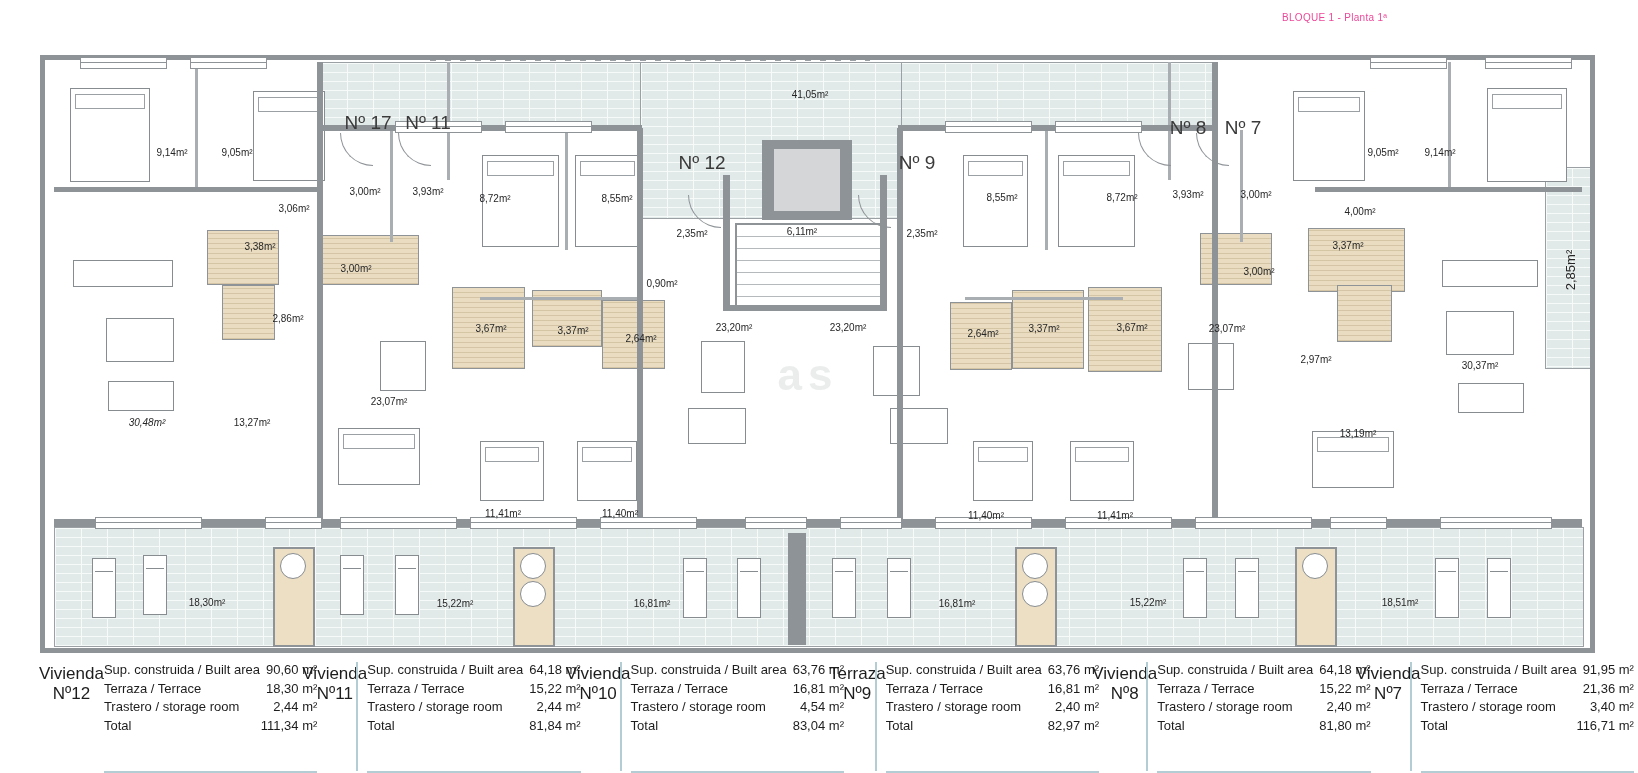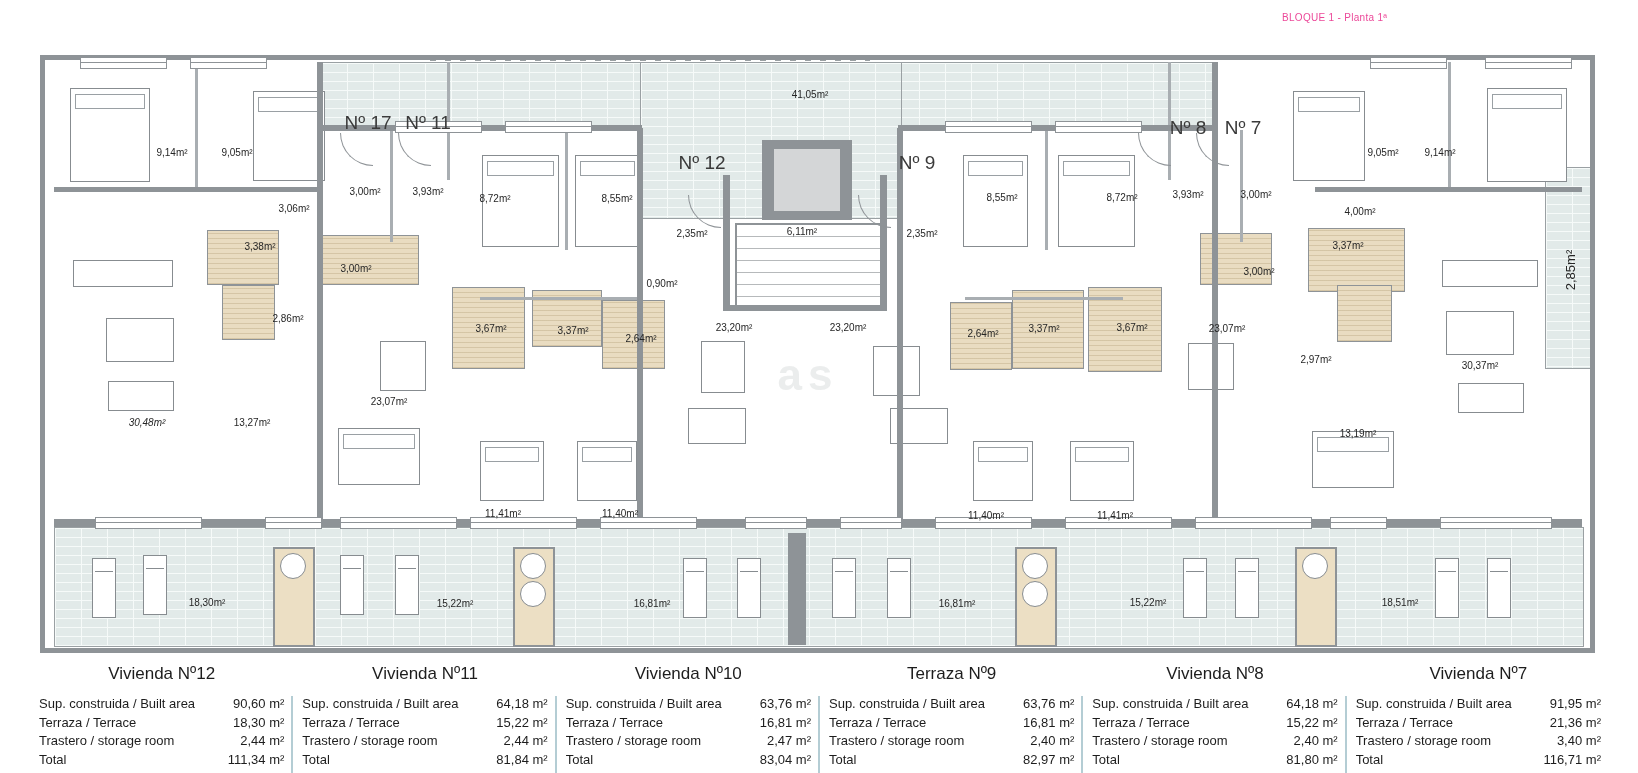--- a/index.html
+++ b/index.html
@@ -35,21 +35,21 @@
   .room-label{position:absolute;transform:translate(-50%,-50%);white-space:nowrap;font-size:10px;
     font-weight:500;color:#262626;z-index:8;}
   .unit-label{position:absolute;transform:translate(-50%,-50%);white-space:nowrap;font-size:19px;
     color:#3a3a3a;z-index:8;}
   .vlabel{position:absolute;transform:translate(-50%,-50%) rotate(-90deg);white-space:nowrap;font-size:13px;
     font-weight:500;color:#262626;z-index:8;}
   .wm{position:absolute;transform:translate(-50%,-50%);font-size:44px;font-weight:bold;
     color:rgba(210,215,215,.45);z-index:9;letter-spacing:6px;}
   
   .tables{position:absolute;left:30px;right:28px;top:661px;bottom:0;display:flex;}
-  .vt{flex:1 1 0;min-width:0;padding:0 9px;display:flex;flex-direction:column;}
+  .vt{flex:1 1 0;min-width:0;padding:0 9px;display:flex;flex-direction:row;}
   .vt-title{text-align:center;font-size:17px;color:#1d1d1d;margin:3px 0 11px;}
   .vt-rows{position:relative;border-bottom:2px solid #b4cdd4;padding-bottom:4px;flex:0 0 auto;}
   .vt:not(:first-child) .vt-rows::before{content:'';position:absolute;left:-11px;top:1px;bottom:0;width:2px;background:#b4cdd4;}
   .vt-row{display:flex;justify-content:space-between;gap:6px;font-size:13px;line-height:18.5px;color:#1d1d1d;}
   .vt-row .lbl{white-space:nowrap;}
   .vt-row .val{white-space:nowrap;text-align:right;}
 </style>
 </head>
 <body>
 
@@ -285,21 +285,21 @@
           <div class="vt-row">
             <span class="lbl">Sup. construida / Built area</span>
             <span class="val">63,76 m²</span>
           </div>
           <div class="vt-row">
             <span class="lbl">Terraza / Terrace</span>
             <span class="val">16,81 m²</span>
           </div>
           <div class="vt-row">
             <span class="lbl">Trastero / storage room</span>
-            <span class="val">2,47 m²</span>
+            <span class="val">4,54 m²</span>
           </div>
           <div class="vt-row">
             <span class="lbl">Total</span>
             <span class="val">83,04 m²</span>
           </div>
         </div>
   </div>
 
   <div class="vt">
     <div class="vt-title">Terraza Nº9</div>

